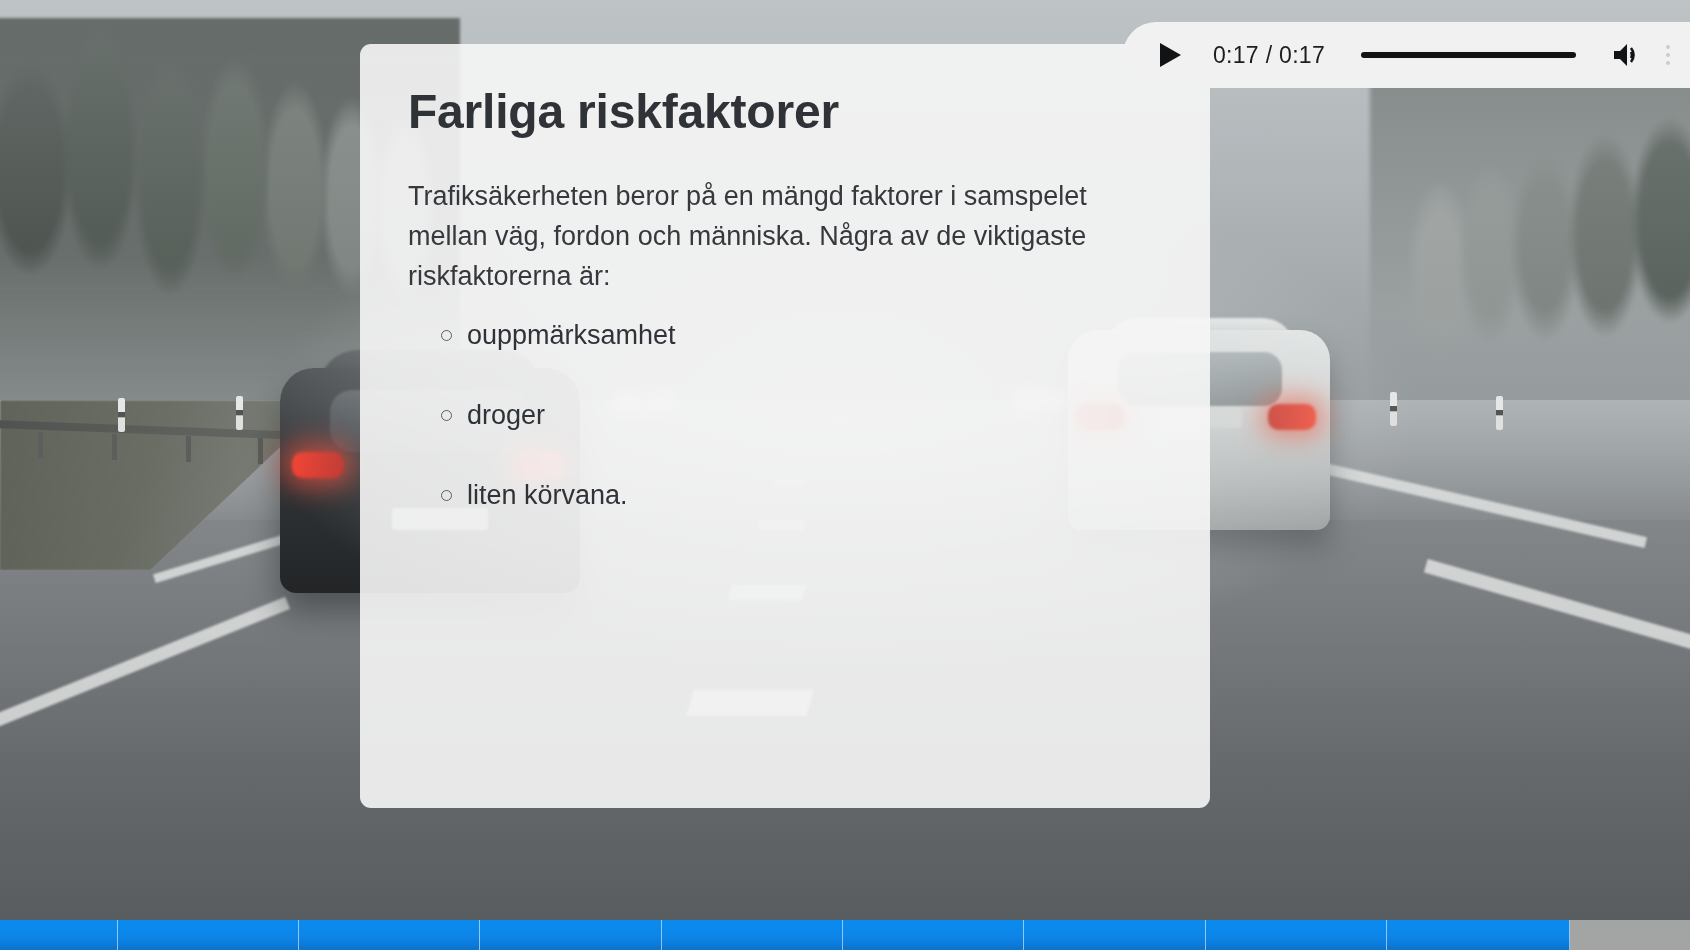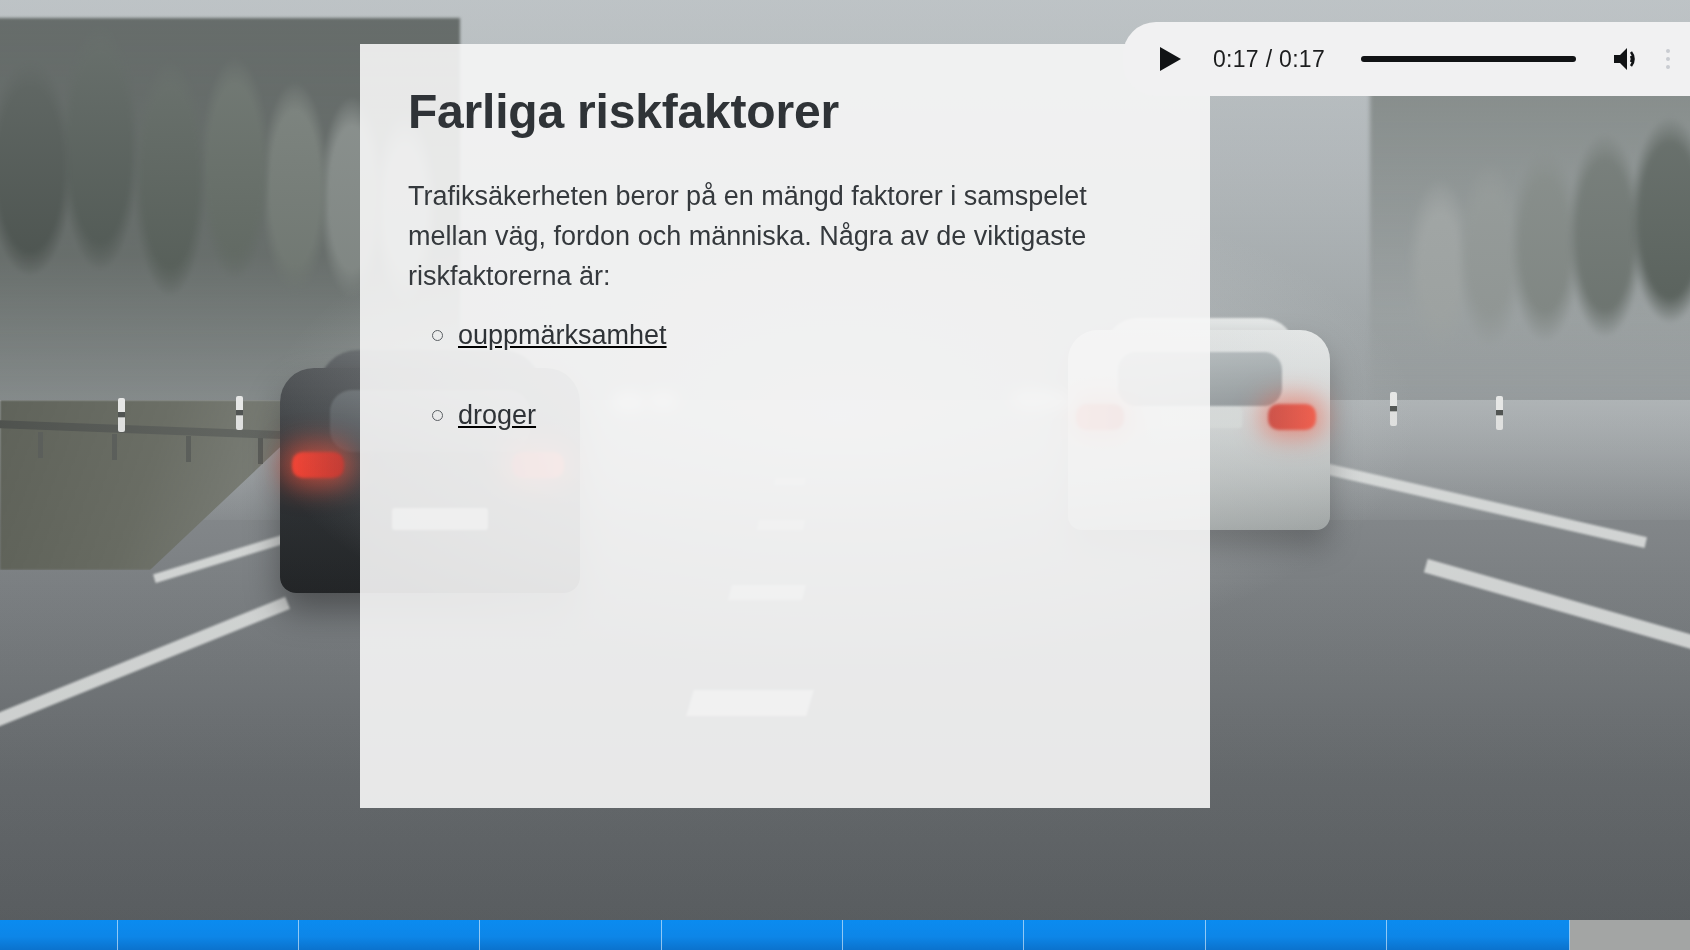--- a/index.html
+++ b/index.html
@@ -135,41 +135,42 @@
       radial-gradient(ellipse 760px 330px at 840px 420px, rgba(222,226,227,.62) 0%, rgba(210,214,215,.26) 48%, rgba(190,194,195,0) 76%),
       linear-gradient(180deg, rgba(196,201,203,.40) 0%, rgba(186,191,193,.18) 38%, rgba(120,125,127,.10) 100%);
     pointer-events:none;
   }
 
   
   .card{
     position:absolute; left:360px; top:44px; width:850px; height:764px;
     background:rgba(246,246,246,.90);
     padding:42px 44px 0 48px;
+    border-radius:11px;
   }
   .card-title{
     font-size:48px; font-weight:bold; color:#2f3337; letter-spacing:-.2px;
     margin:0 0 38px 0; line-height:1.1;
   }
   .card-para{
     font-size:27px; color:#35393d; line-height:1.48; max-width:690px; margin:0 0 22px 0;
   }
-  .card-list{ list-style:none; margin:0; padding:0 0 0 20px;text-decoration:underline; }
+  .card-list{ list-style:none; margin:9px; padding:0 0 0 20px; }
   .card-list li{
     font-size:27px; color:#2f3337; line-height:1.2;
     padding:0 0 0 30px; margin:0 0 48px 0; position:relative;
   }
   .card-list li::before{
     content:""; position:absolute; left:4px; top:11px;
     width:9px; height:9px; border:1.6px solid #5a5f63; border-radius:50%;
   }
 
   
   .player{
-    position:absolute; right:0; top:22px; height:74px;
+    position:absolute; right:0; top:22px; height:66px;
     display:flex; align-items:center; gap:8px;
     background:#f1f1f2; border-radius:33px 0 0 33px;
     padding:0 10px 0 34px;
   }
   .pl-btn{ display:flex; align-items:center; justify-content:center; cursor:pointer; }
   .play-icon{ width:26px; height:28px; margin-right:22px; }
   .time-label{ font-size:23px; color:#1c1d1e; letter-spacing:.3px; white-space:nowrap; }
   .seek{ width:215px; height:6px; background:#111315; border-radius:3px; margin:0 28px 0 28px; cursor:pointer; }
   .vol-icon{ width:30px; height:26px; margin-right:14px; }
   .kebab{ display:flex; flex-direction:column; gap:4px; padding:6px 10px 6px 2px; cursor:pointer; }
@@ -238,20 +239,21 @@
 
     <div class="fog"></div>
   </div>
 
   <div class="card">
     <h1 class="card-title">Farliga riskfaktorer</h1>
     <p class="card-para">Trafiksäkerheten beror på en mängd faktorer i samspelet mellan väg, fordon och människa. Några av de viktigaste riskfaktorerna är:</p>
     <ul class="card-list">
       <li>ouppmärksamhet</li>
       <li>droger</li>
+      <li>liten körvana.</li>
     </ul>
   </div>
 
   <div class="player">
     <span class="pl-btn">
       <svg class="play-icon" viewBox="0 0 26 28">
         <polygon points="3,2 24,14 3,26" fill="#111315"></polygon>
       </svg>
     </span>
     <span class="time-label">0:17 / 0:17</span>

